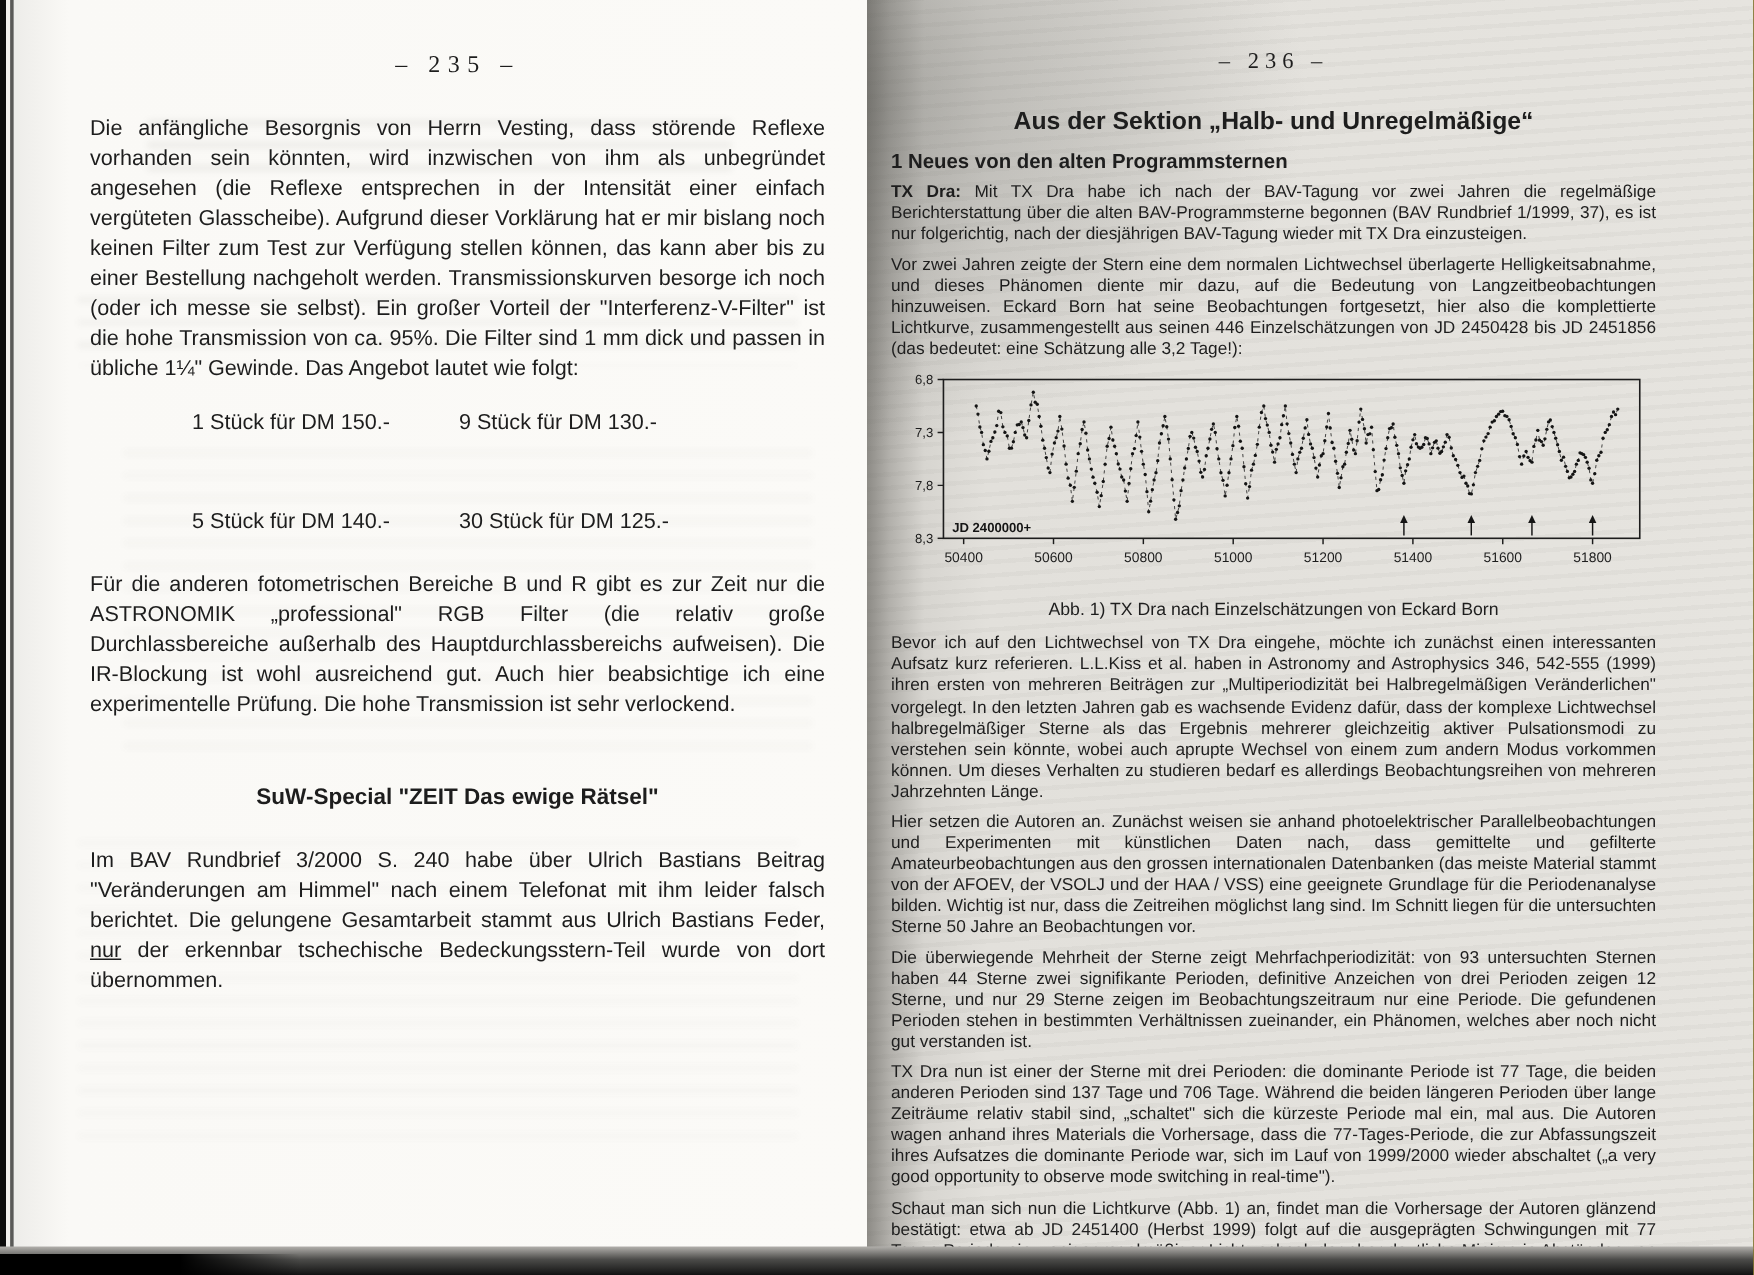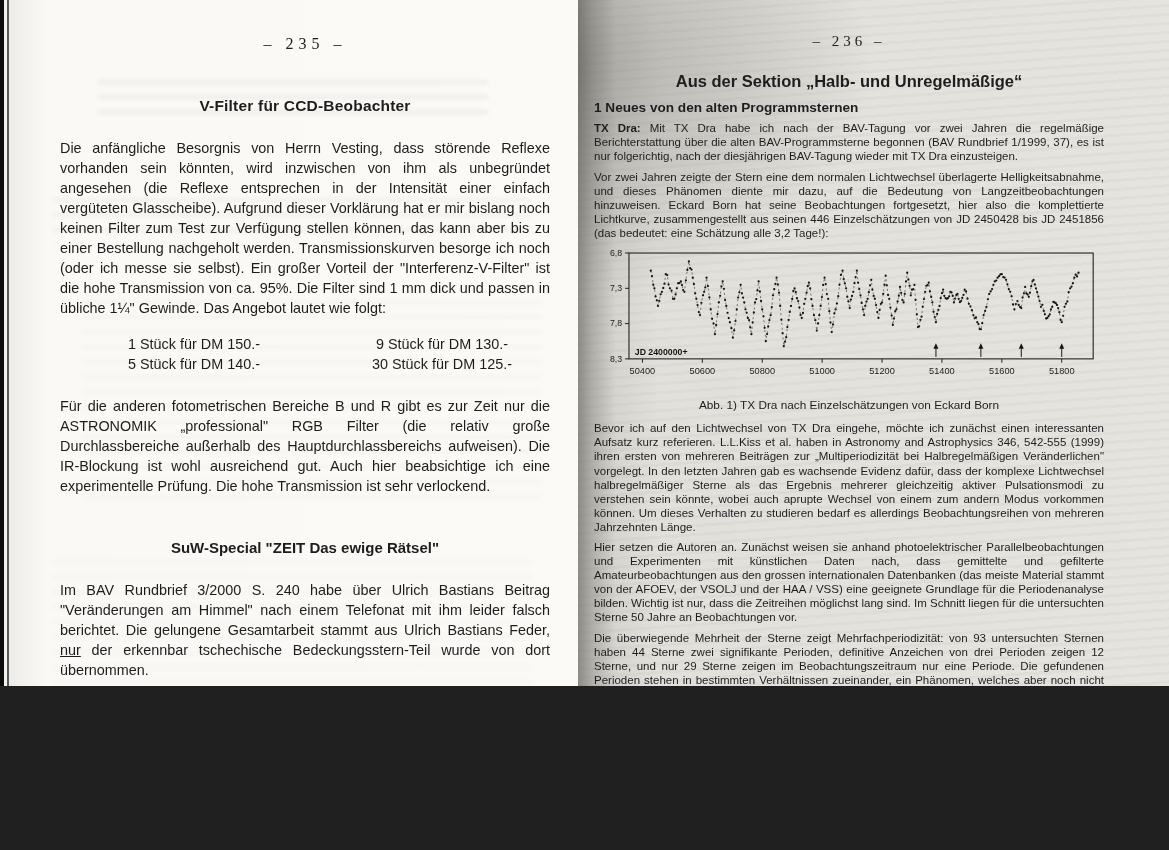--- a/index.html
+++ b/index.html
@@ -1,16 +1,16 @@
 <!DOCTYPE html>
 <html><head>
 <meta charset="utf-8">
 <style>
   html,body{margin:0;padding:0;background:#202020;}
-  .scan{position:relative;width:1169px;height:686px;overflow:hidden;
+  .scan{position:relative;width:1169px;height:850px;overflow:hidden;
         background:#fde047;font-family:"Liberation Sans",sans-serif;color:#1d1d1d;}
   
   .spine{position:absolute;left:0;top:0;width:12px;height:850px;background:#0c0c0c;}
   .spine .s1{position:absolute;left:4px;top:0;width:3px;height:100%;background:#f2f1ee;}
   .spine .s2{position:absolute;left:7px;top:0;width:2px;height:100%;background:#5a5a58;}
   .spine .s3{position:absolute;left:9px;top:0;width:3px;height:100%;background:#ededea;}
 
   .left-page{position:absolute;left:12px;top:0;width:566px;height:833px;
              background:linear-gradient(90deg,#eeedea 0,#faf9f6 34px,#fbfaf7 100%);}
   .right-page{position:absolute;left:578px;top:0;width:591px;height:833px;
@@ -27,21 +27,21 @@
   
   .ghost{position:absolute;filter:blur(2px);opacity:.38;pointer-events:none;
          background:repeating-linear-gradient(180deg,rgba(112,112,106,.26) 0 4px,rgba(0,0,0,0) 4px 15px);}
 
   
   .lp{position:absolute;left:48px;top:24px;width:490px;font-size:14.4px;line-height:20px;text-align:justify;}
   .pageno{text-align:center;font-family:"Liberation Serif",serif;font-size:16px;letter-spacing:5px;margin:10px 0 0;}
   .t1{font-weight:bold;text-align:center;font-size:15.5px;margin:42px 0 0;letter-spacing:.2px;}
   .lp .para{margin:22px 0 0;}
   .prices{display:grid;grid-template-columns:auto auto;column-gap:112px;justify-content:start;
-          margin:16px 0 0 68px;text-align:center;}
+          margin:16px 0 0 68px;text-align:left;gap:46px;}
   .sig{text-align:right;margin:14px 4px 0 0;}
   .t2{font-weight:bold;text-align:center;font-size:15px;margin:42px 0 0;}
   .u{text-decoration:underline;}
 
   
   .rp{position:absolute;left:16px;top:26px;width:510px;font-size:11.5px;line-height:14.1px;text-align:justify;}
   .rp .pageno{font-size:15px;letter-spacing:4px;margin:8px 0 0;}
   .rh1{font-weight:bold;text-align:center;font-size:16.5px;margin:26px 0 0;}
   .rh2{font-weight:bold;text-align:left;font-size:13.6px;margin:13px 0 0;}
   .rp .para{margin:6px 0 0;}
@@ -62,21 +62,20 @@
 
   <div class="left-page">
     <div class="ghost" style="left:86px;top:80px;width:390px;height:34px;"></div>
     <div class="ghost" style="left:40px;top:198px;width:480px;height:46px;opacity:.28;"></div>
     <div class="ghost" style="left:70px;top:300px;width:460px;height:200px;opacity:.15;"></div>
     <div class="ghost" style="left:40px;top:560px;width:480px;height:200px;opacity:.13;"></div>
 
     <div class="lp">
       <div class="pageno">–  235  –</div>
 
-      <div class="t1">V-Filter für CCD-Beobachter</div>
       <div class="para">Die anfängliche Besorgnis von Herrn Vesting, dass störende Reflexe vorhanden sein könnten, wird inzwischen von ihm als unbegründet angesehen (die Reflexe entsprechen in der Intensität einer einfach vergüteten Glasscheibe). Aufgrund dieser Vorklärung hat er mir bislang noch keinen Filter zum Test zur Verfügung stellen können, das kann aber bis zu einer Bestellung nachgeholt werden. Transmissionskurven besorge ich noch (oder ich messe sie selbst). Ein großer Vorteil der "Interferenz-V-Filter" ist die hohe Transmission von ca. 95%. Die Filter sind 1 mm dick und passen in übliche 1¼" Gewinde. Das Angebot lautet wie folgt:</div>
 
       <div class="prices">
         <span>1 Stück für DM 150.-</span>
         <span>9 Stück für DM 130.-</span>
         <span>5 Stück für DM 140.-</span>
         <span>30 Stück für DM 125.-</span>
       </div>
 
       <div class="para">Für die anderen fotometrischen Bereiche B und R gibt es zur Zeit nur die ASTRONOMIK „professional" RGB Filter (die relativ große Durchlassbereiche außerhalb des Hauptdurchlassbereichs aufweisen). Die IR-Blockung ist wohl ausreichend gut. Auch hier beabsichtige ich eine experimentelle Prüfung. Die hohe Transmission ist sehr verlockend.</div>

